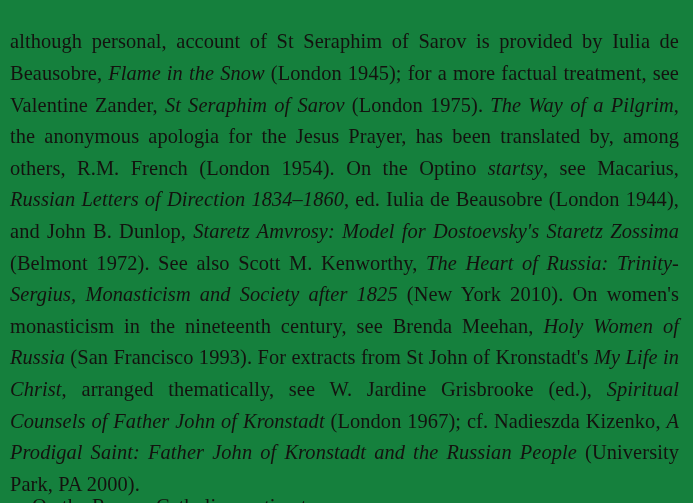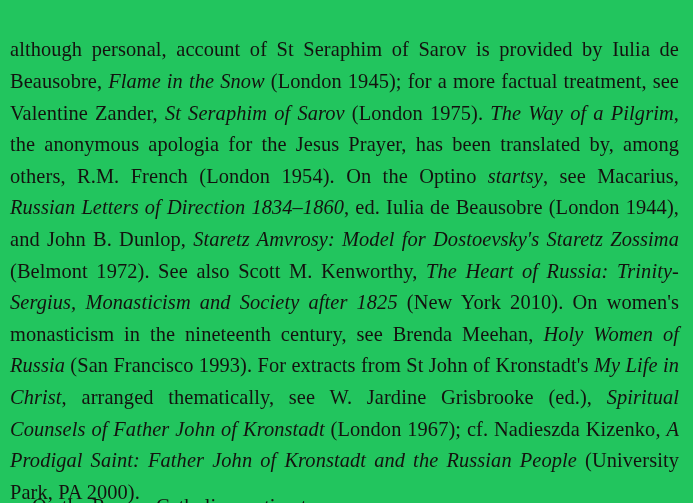--- a/index.html
+++ b/index.html
@@ -10,23 +10,23 @@
     width: 693px;
     height: 503px;
     background: #fdfdfb;
     font-family: "Liberation Serif", serif;
     overflow: hidden;
   }
   #page {
     position: relative;
     width: 693px;
     height: 503px;
-    background: #22c55e;
+    background: #15803d;
     box-sizing: border-box;
-    padding: 14px 14px 0 10px;
+    padding: 6px 14px 0 10px;
   }
   .para {
     font-family: "Liberation Serif", serif;
     font-size: 20.4px;
     line-height: 31.6px;
     color: #14120f;
     text-align: justify;
     text-justify: inter-word;
     -webkit-font-smoothing: antialiased;
     letter-spacing: 0.1px;

